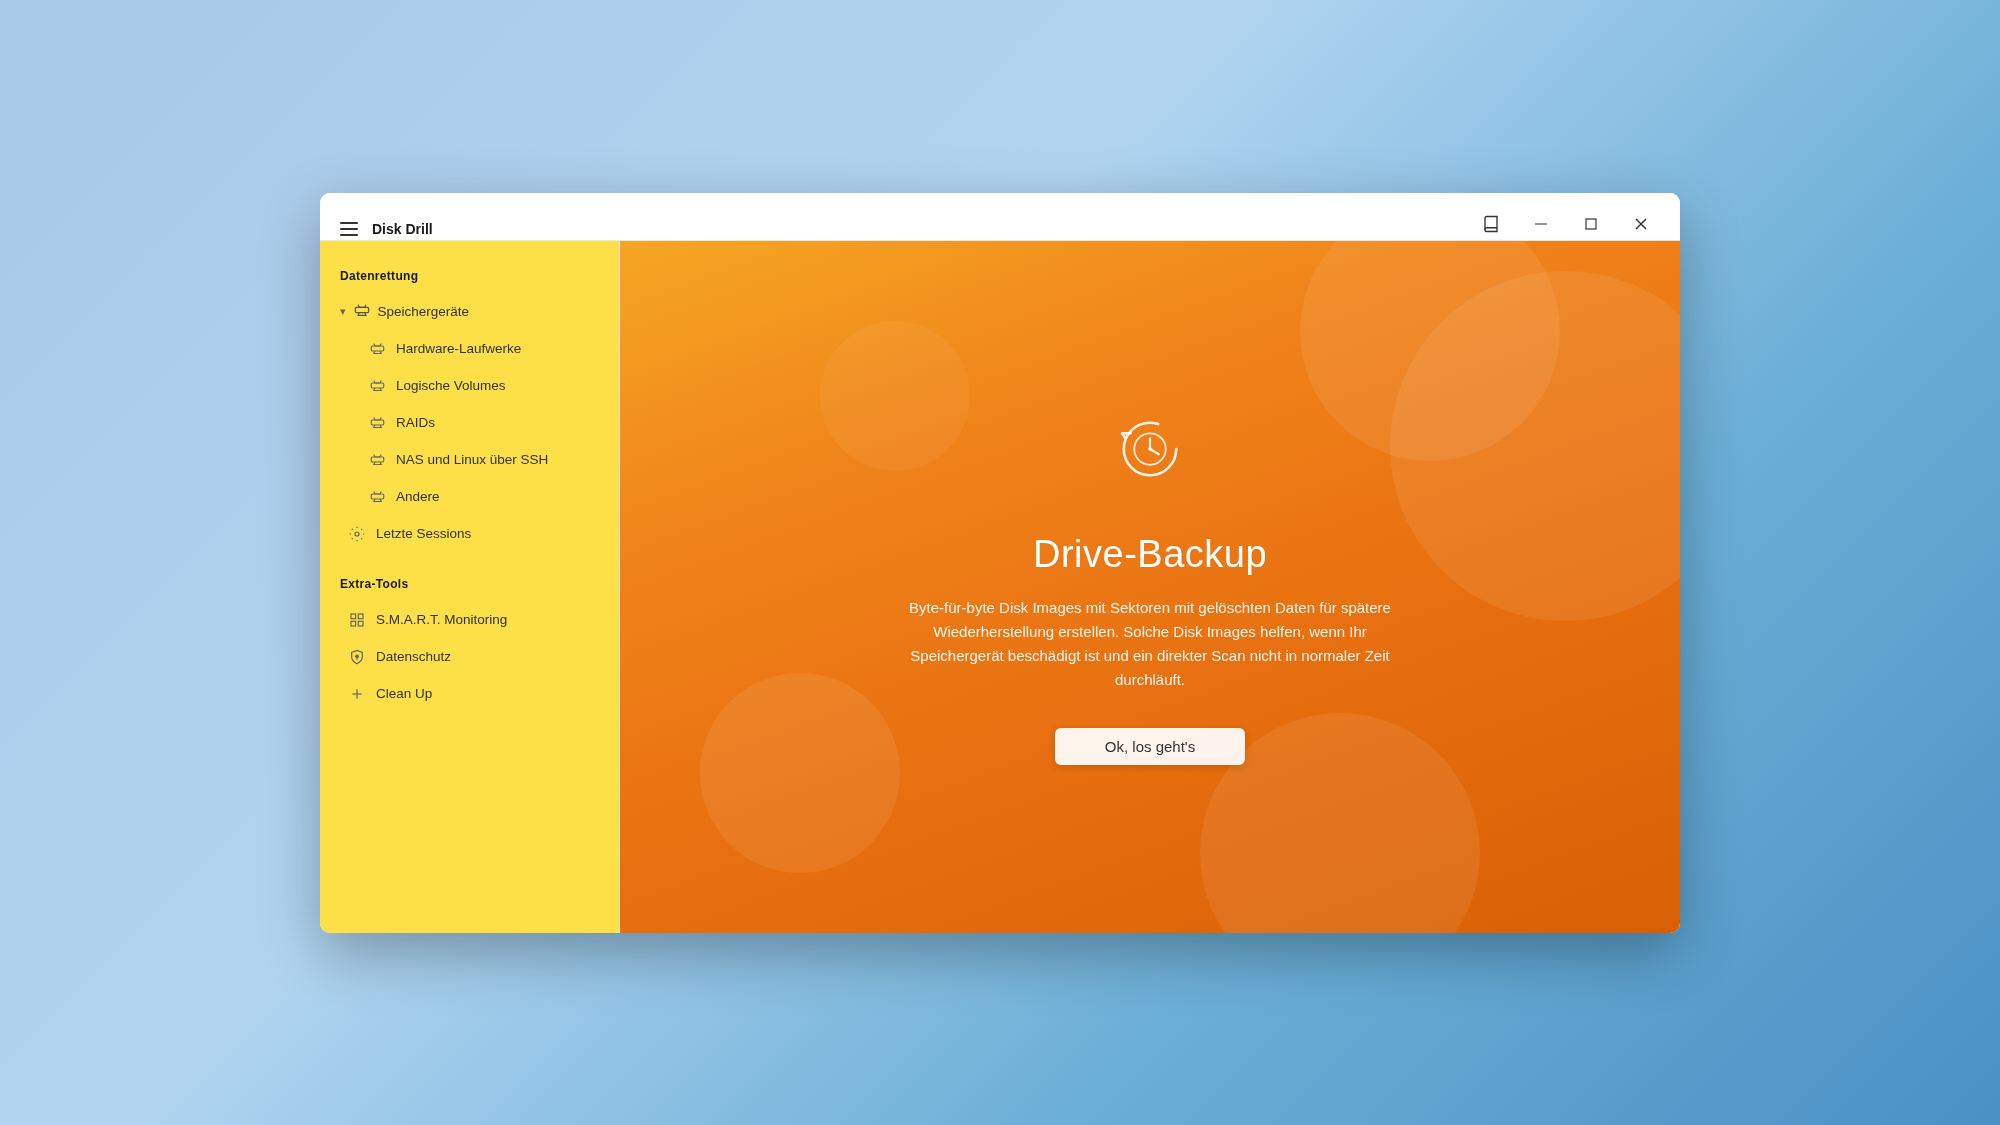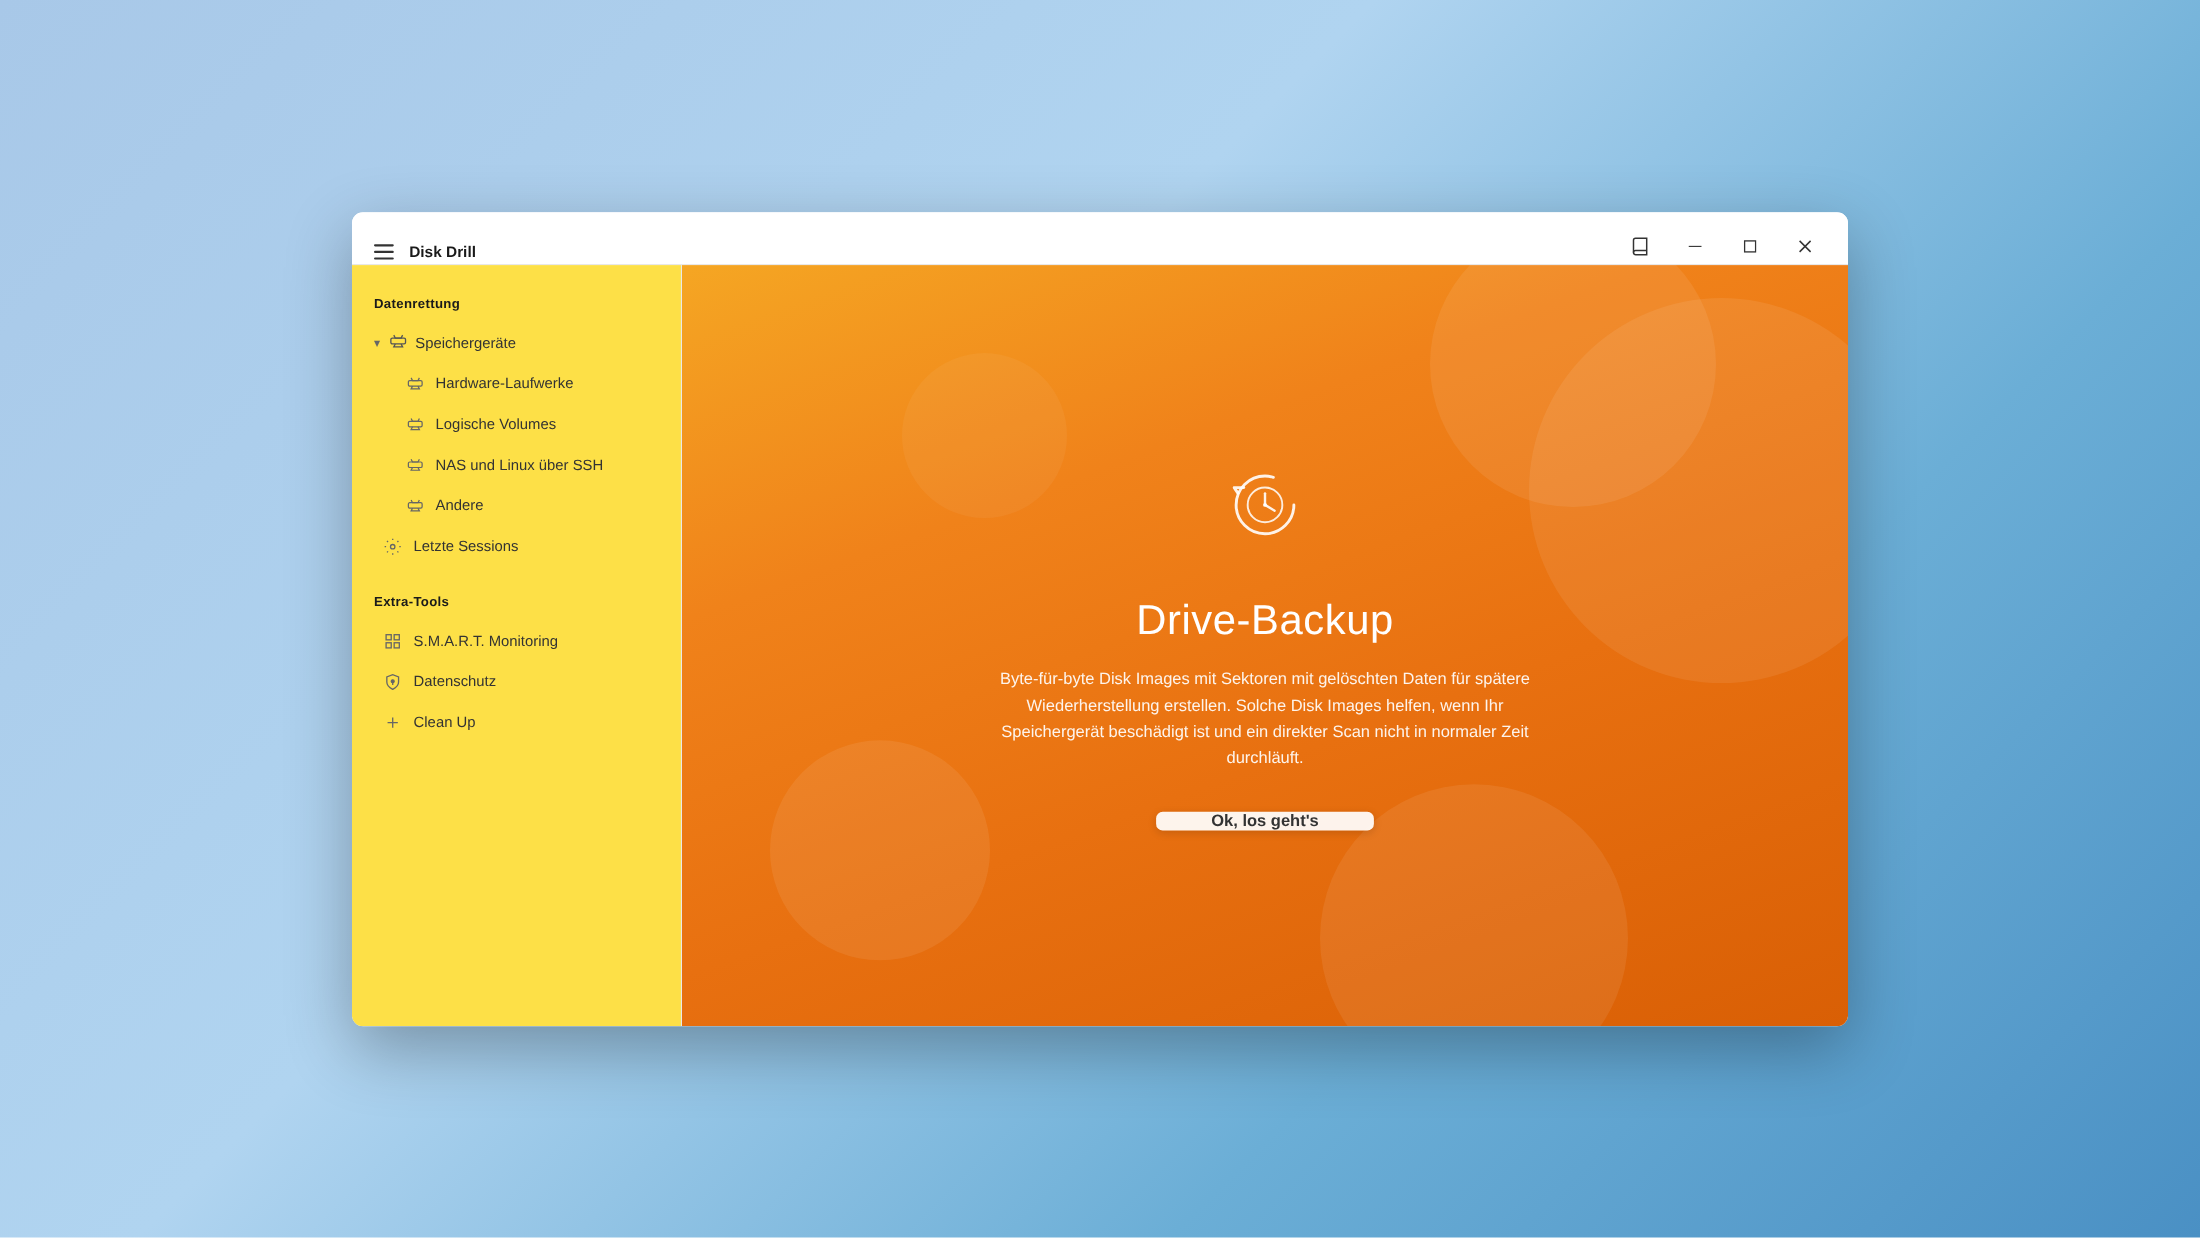--- a/index.html
+++ b/index.html
@@ -203,25 +203,25 @@
       font-size: 15px;
       color: rgba(255,255,255,0.92);
       line-height: 1.6;
       margin-bottom: 36px;
       max-width: 520px;
     }
     .action-button {
       background: rgba(255,255,255,0.92);
       color: #333;
       border: none;
-      padding: 0 50px;
+      padding: 10px 50px;
       font-size: 15px;
       border-radius: 6px;
       cursor: pointer;
-      font-weight: 700;
+      font-weight: 400;
       box-shadow: 0 2px 8px rgba(0,0,0,0.15);
     }
 
     
     .clock-svg {
       width: 70px;
       height: 70px;
     }
   </style>
 </head>
@@ -303,20 +303,30 @@
         <span>Logische Volumes</span>
       </div>
       <div class="sidebar-item indent">
         <span class="item-icon">
           <svg width="15" height="15" viewBox="0 0 24 24" fill="none" stroke="#666" stroke-width="1.8">
             <rect x="2" y="8" width="20" height="8" rx="2"></rect>
             <path d="M6 4l2 4h8l2-4"></path>
             <path d="M8 16l-2 4h12l-2-4"></path>
           </svg>
         </span>
+        <span>RAIDs</span>
+      </div>
+      <div class="sidebar-item indent">
+        <span class="item-icon">
+          <svg width="15" height="15" viewBox="0 0 24 24" fill="none" stroke="#666" stroke-width="1.8">
+            <rect x="2" y="8" width="20" height="8" rx="2"></rect>
+            <path d="M6 4l2 4h8l2-4"></path>
+            <path d="M8 16l-2 4h12l-2-4"></path>
+          </svg>
+        </span>
         <span>NAS und Linux über SSH</span>
       </div>
       <div class="sidebar-item indent">
         <span class="item-icon">
           <svg width="15" height="15" viewBox="0 0 24 24" fill="none" stroke="#666" stroke-width="1.8">
             <rect x="2" y="8" width="20" height="8" rx="2"></rect>
             <path d="M6 4l2 4h8l2-4"></path>
             <path d="M8 16l-2 4h12l-2-4"></path>
           </svg>
         </span>

